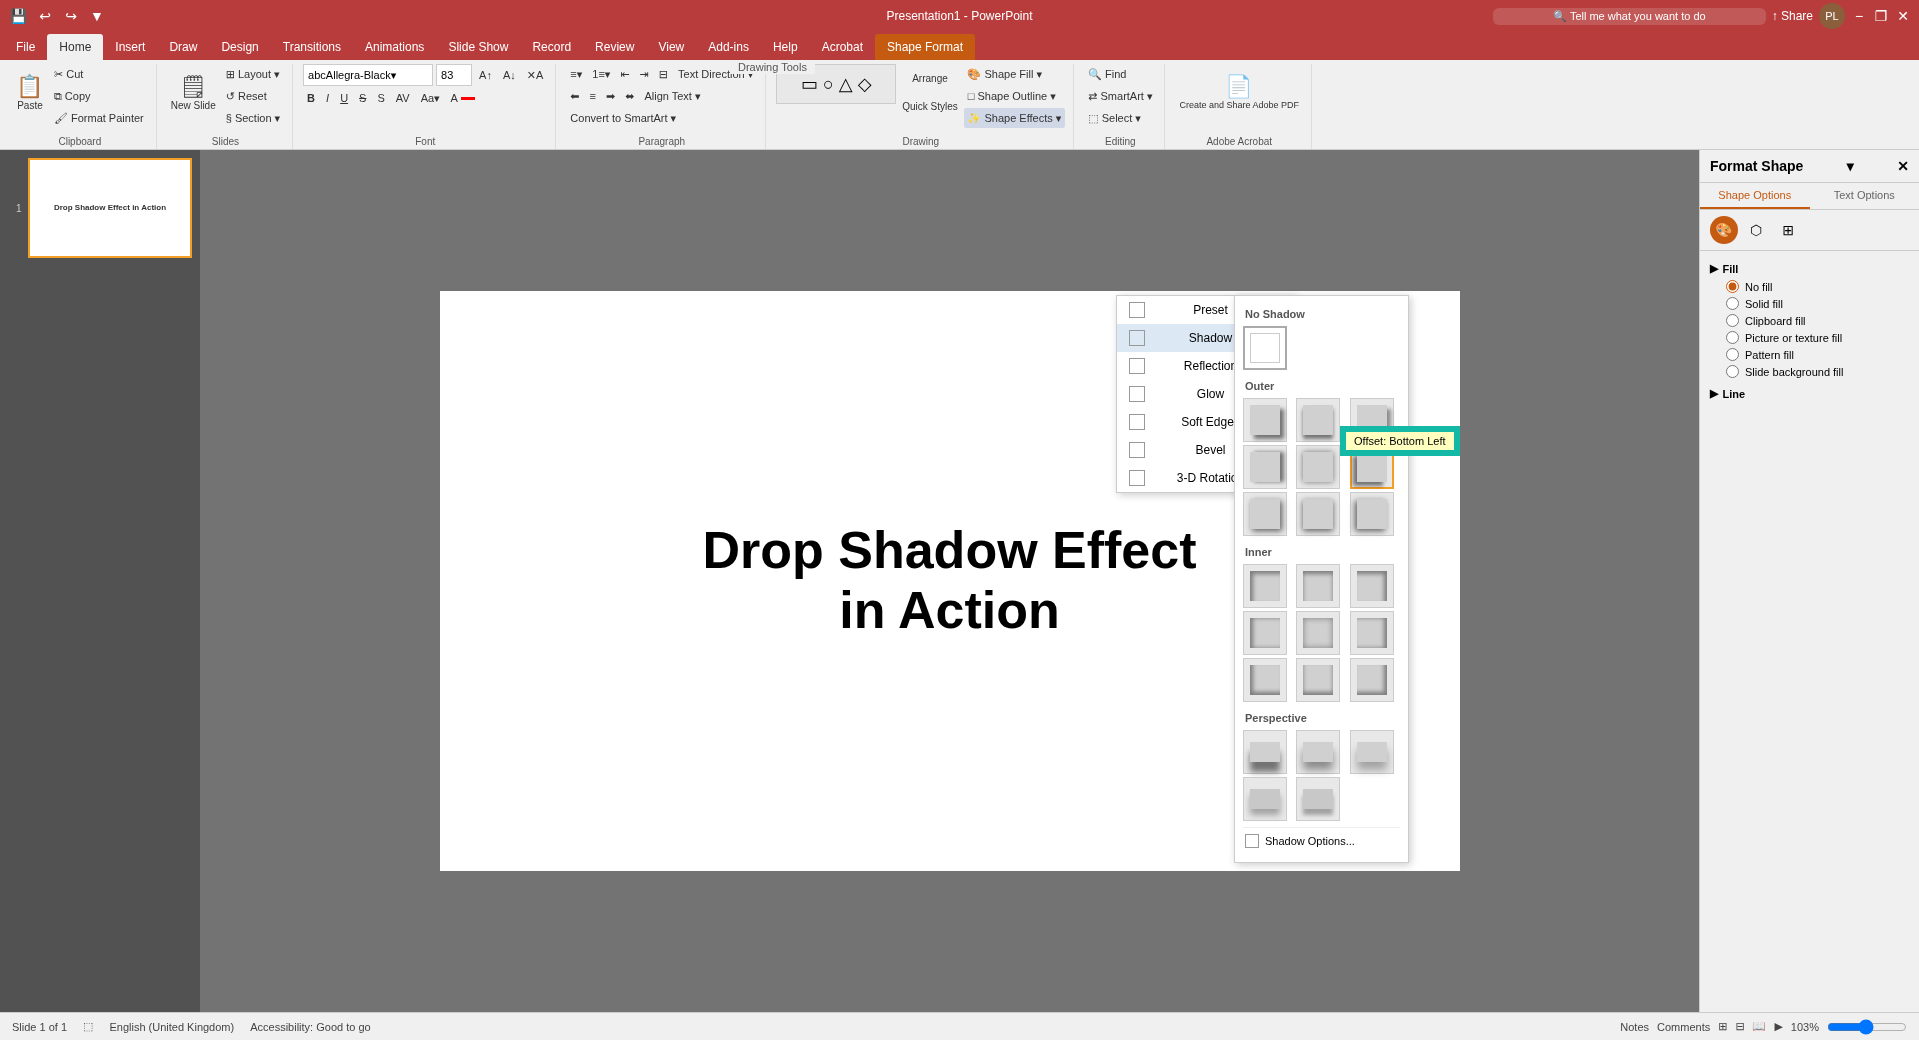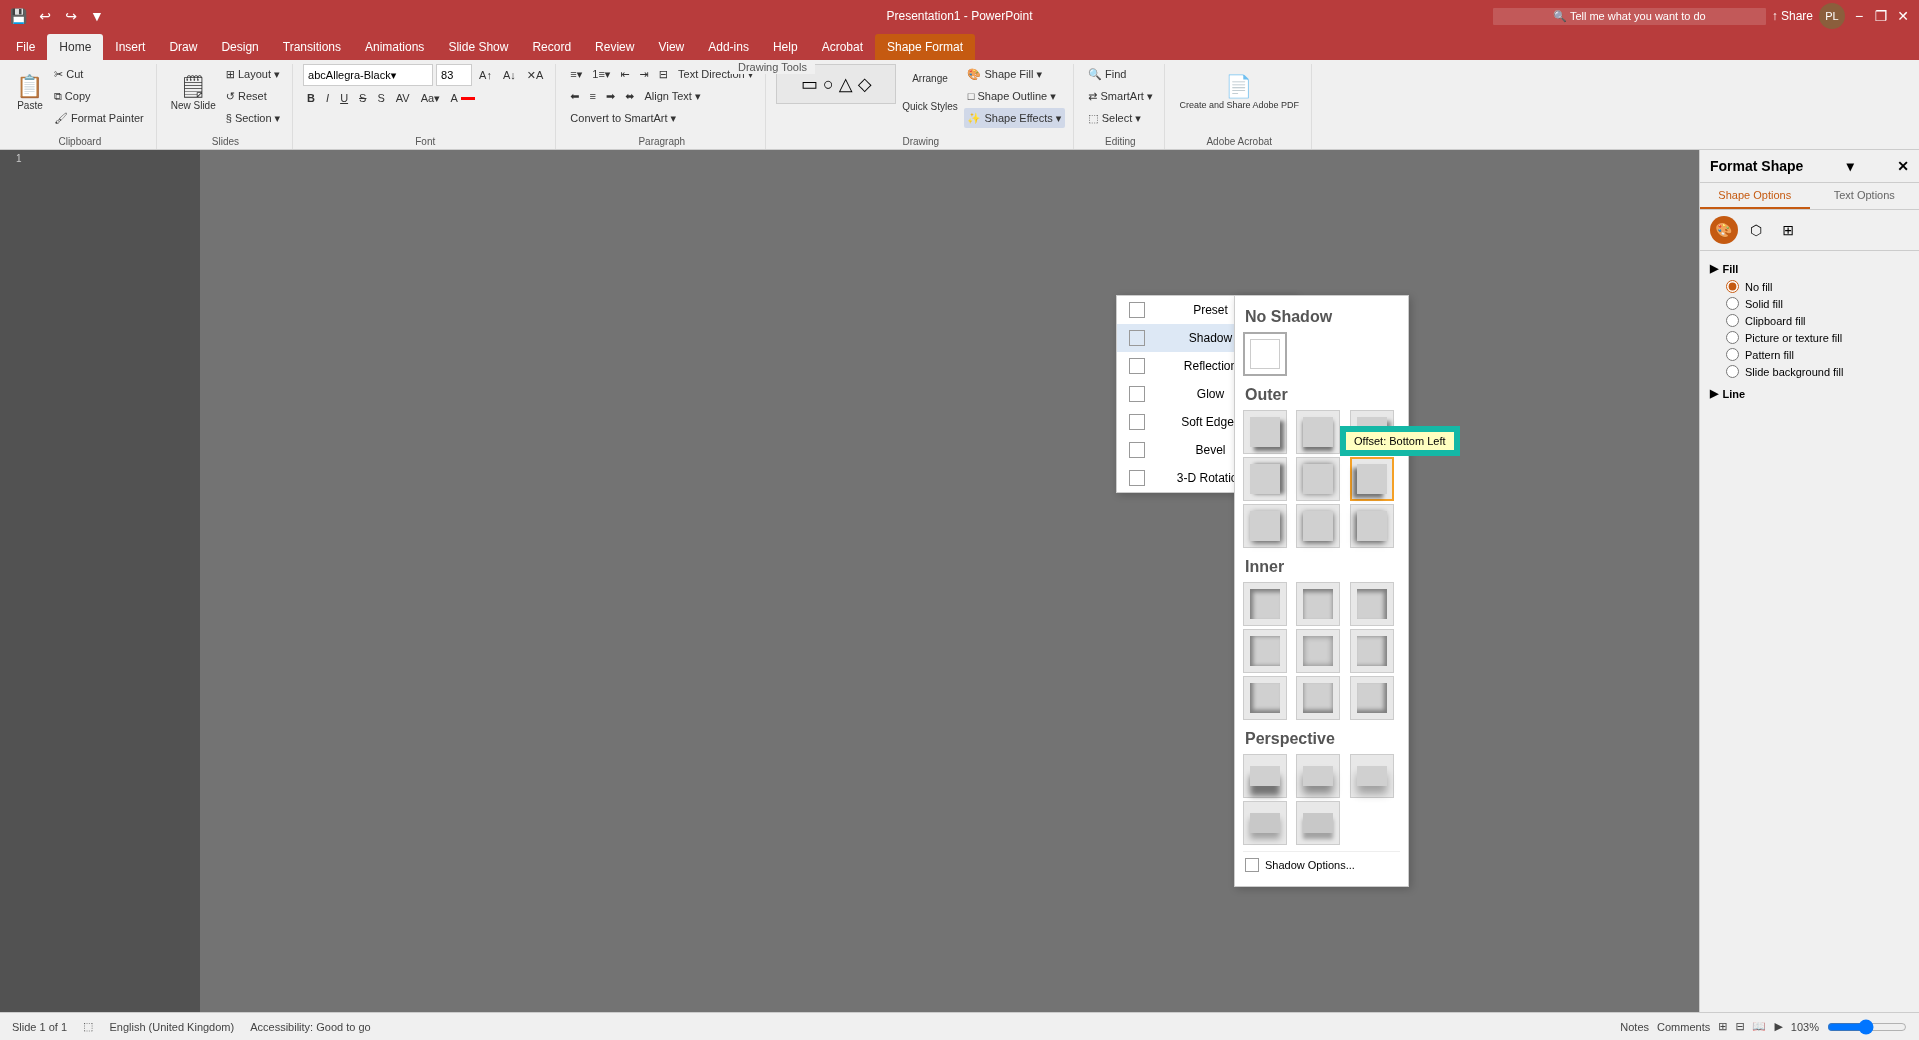--- a/index.html
+++ b/index.html
@@ -273,21 +273,21 @@
       top: 145px;
       left: 1034px;
       background: white;
       border: 1px solid #ccc;
       width: 175px;
       box-shadow: 2px 2px 8px rgba(0,0,0,0.2);
       z-index: 101;
       padding: 8px;
     }
     .shadow-section-label {
-      font-size: 16px;
+      font-size: 11px;
       color: #555;
       padding: 4px 2px 6px;
       font-weight: 600;
     }
     .shadow-grid {
       display: grid;
       grid-template-columns: repeat(3, 1fr);
       gap: 3px;
       margin-bottom: 6px;
     }
@@ -418,21 +418,21 @@
 
 <div class="title-bar">
   <div class="qat">
     <div class="qat-btn">💾</div>
     <div class="qat-btn">↩</div>
     <div class="qat-btn">↪</div>
     <div class="qat-btn">▼</div>
   </div>
   <div class="title-bar-center">Presentation1 - PowerPoint</div>
   <div class="user-area">
-    <span style="background:rgba(255,255,255,0.15);padding:2px 60px;border-radius:1px;font-size:11px;">🔍 Tell me what you want to do</span>
+    <span style="background:rgba(255,255,255,0.15);padding:2px 60px;border-radius:6px;font-size:11px;">🔍 Tell me what you want to do</span>
     <span>↑ Share</span>
     <div class="user-avatar">PL</div>
     <span class="win-btn">−</span>
     <span class="win-btn">❐</span>
     <span class="win-btn">✕</span>
   </div>
 </div>
 
 <div class="ribbon-tabs">
   <div class="ribbon-tab">File</div>
@@ -580,24 +580,34 @@
     </div>
     <div class="ribbon-group-label">Adobe Acrobat</div>
   </div>
 </div>
 
 <div class="main-area">
 
   <div class="slide-panel">
     <div class="slide-item">
       <span class="slide-num">1</span>
+      <div class="slide-thumb">
+        <div class="thumb-title">Drop Shadow Effect
+in Action</div>
+      </div>
     </div>
   </div>
 
   <div class="canvas-area">
+    <div class="slide-canvas">
+      <div class="slide-text">
+        <div>Drop Shadow Effect</div>
+        <div>in Action</div>
+      </div>
+    </div>
 
     <div class="effects-menu">
       <div class="effects-menu-item">
         <div class="effects-menu-check"></div>
         <span>Preset</span>
         <span class="arrow-right">▶</span>
       </div>
       <div class="effects-menu-item active">
         <div class="effects-menu-check"></div>
         <span>Shadow</span>

